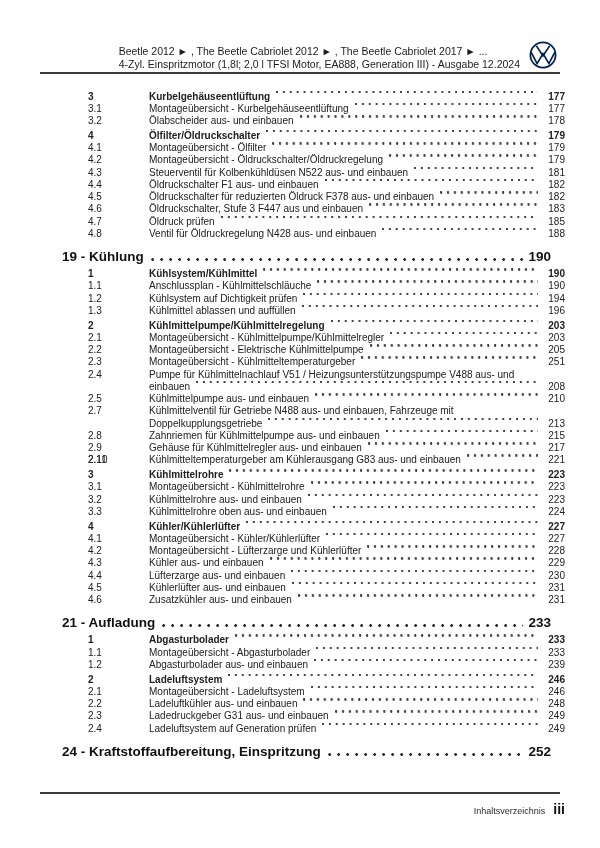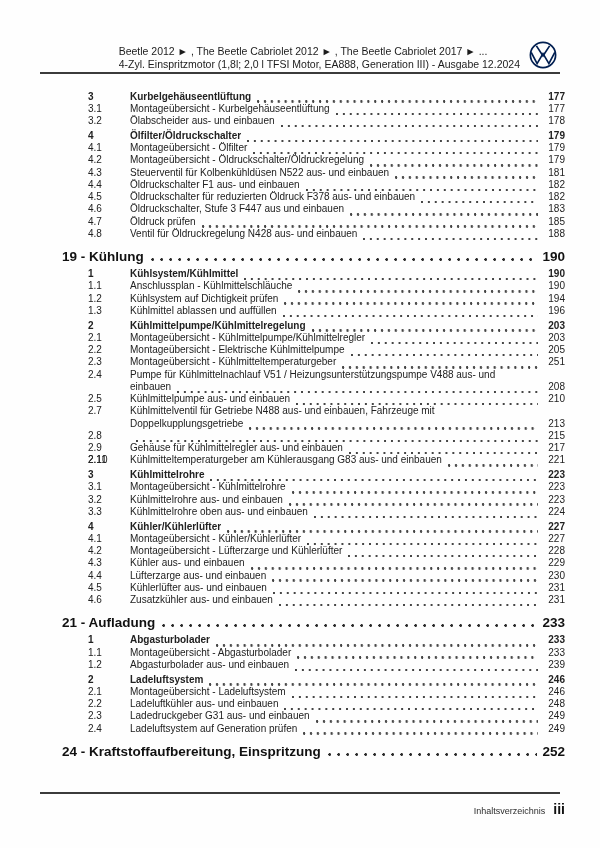--- a/index.html
+++ b/index.html
@@ -20,33 +20,33 @@
     position:absolute; left:40px; width:520px; height:2px; background:#3b3b3b;
   }
   .rule.top { top:72px; }
   .rule.bottom { top:792px; }
 
   .toc { position:absolute; top:88px; left:40px; width:525px; }
 
   .entry { position:relative; padding-left:90px; font-size:10px; line-height:12.25px; }
   .entry .num { position:absolute; left:48px; top:0; }
   .entry.bold { font-weight:700; margin-top:2.5px; }
-  .line { display:flex; align-items:flex-end; }
+  .line { display:flex; align-items:flex-start;margin-left:19px; }
   .title { white-space:nowrap; }
 
   .leader {
     flex:1 1 auto; min-width:14px; height:2.5px; margin:0 3px 0 6px;
     background-image:radial-gradient(circle at 1.2px 1.2px, #454545 1px, rgba(0,0,0,0) 1.35px);
     background-size:6.9px 2.5px; background-repeat:repeat-x; background-position:0 bottom;
   }
   .page { min-width:24px; text-align:right; white-space:nowrap; }
 
   .chapter {
     display:flex; align-items:baseline; padding-left:22px;
-    font-size:13.5px; font-weight:700; line-height:16px; margin:9px 0 3px 0; color:#111;
+    font-size:13.5px; font-weight:700; line-height:16px; margin:9px 14px 3px 0; color:#111;
   }
   .chapter .leader {
     height:3.2px; margin:0 2px 0 7px;
     background-image:radial-gradient(circle at 1.6px 1.6px, #2b2b2b 1.25px, rgba(0,0,0,0) 1.6px);
     background-size:9px 3.2px;
   }
   .chapter .ch-page { min-width:26px; text-align:right; white-space:nowrap; }
 
   .footer {
     position:absolute; top:801px; right:35px;
@@ -265,20 +265,21 @@
       </div>
       <div class="line">
         <span class="title">Doppelkupplungsgetriebe</span>
         <span class="leader"></span>
         <span class="page">213</span>
       </div>
     </div>
     <div class="entry">
       <span class="num">2.8</span>
       <div class="line">
+        <span class="title">Zahnriemen für Kühlmittelpumpe aus- und einbauen</span>
         <span class="leader"></span>
         <span class="page">215</span>
       </div>
     </div>
     <div class="entry">
       <span class="num">2.9</span>
       <div class="line">
         <span class="title">Gehäuse für Kühlmittelregler aus- und einbauen</span>
         <span class="leader"></span>
         <span class="page">217</span>

